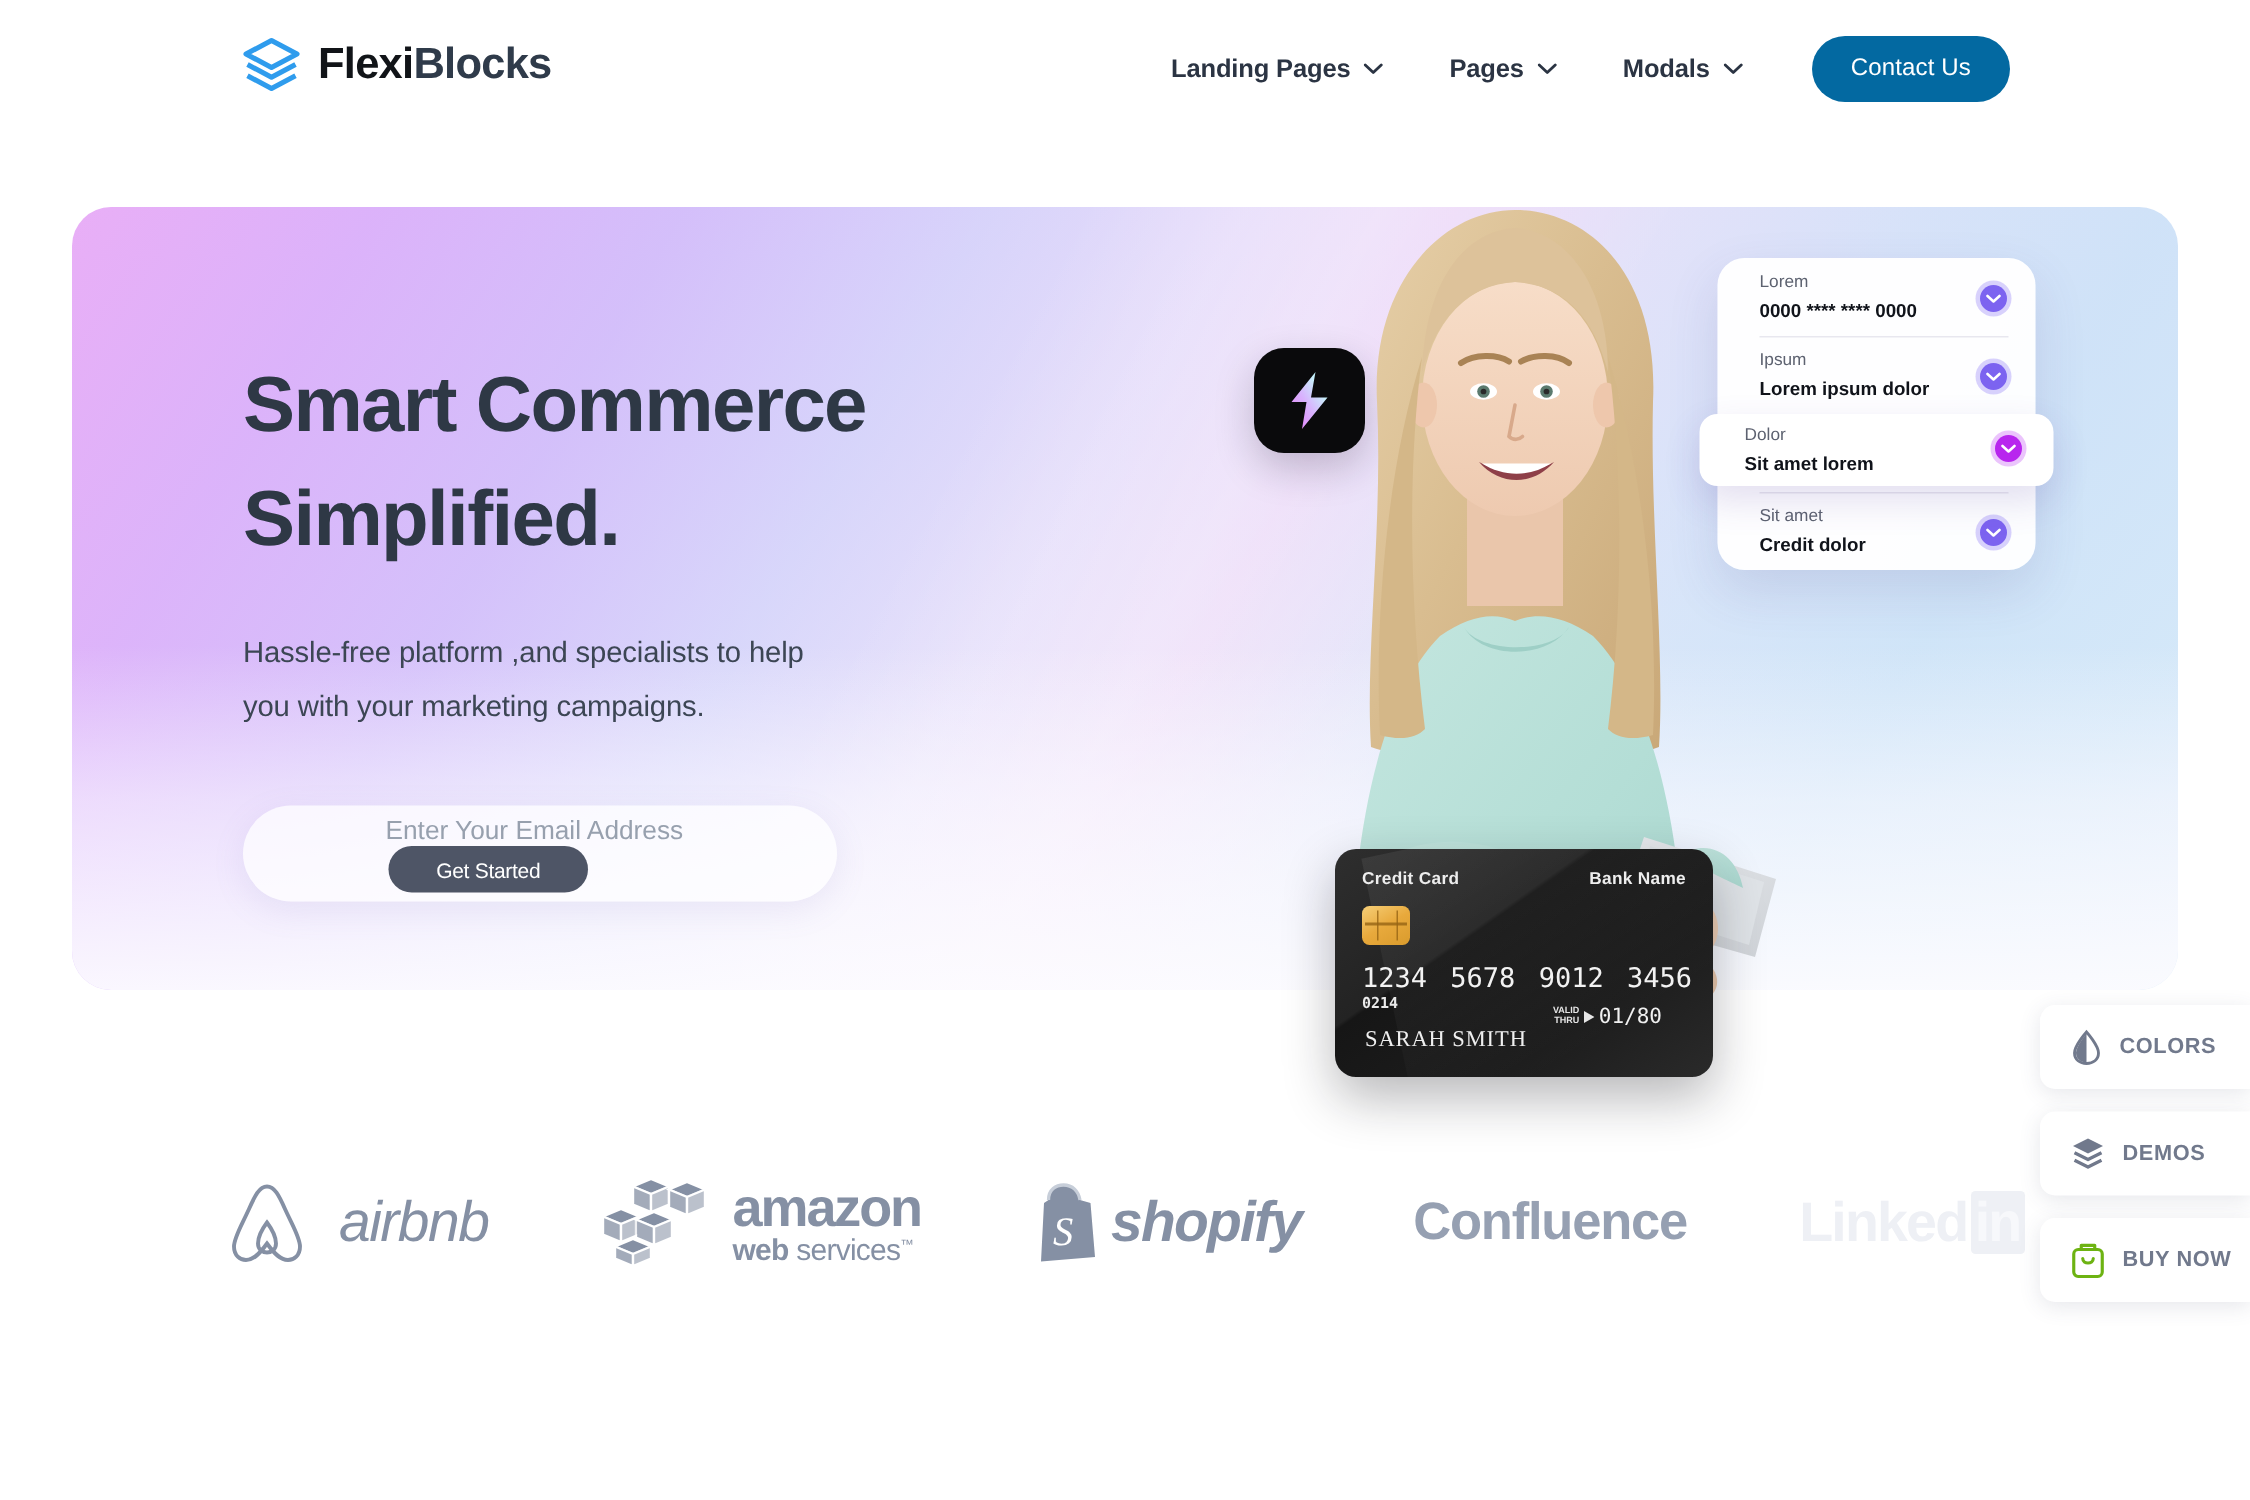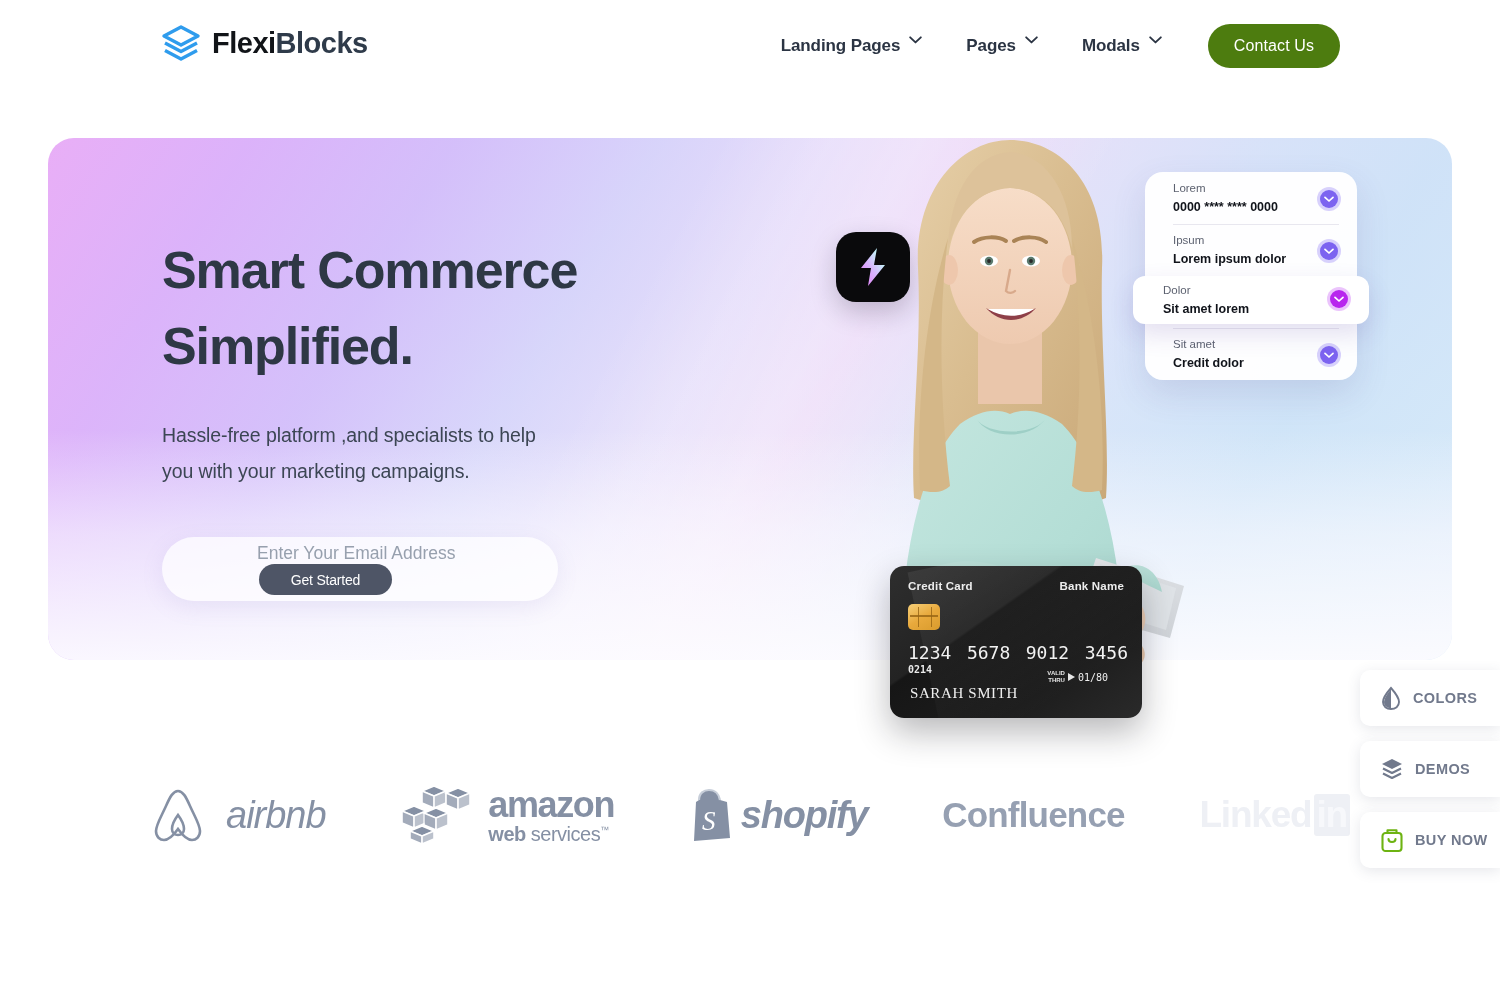--- a/index.html
+++ b/index.html
@@ -23,28 +23,28 @@
   .brand-mark { width: 42px; height: 42px; display: block; }
   .brand-text {
     font-size: 29px; font-weight: bold; letter-spacing: -0.5px;
     line-height: 42px;
   }
   .brand-text .t1 { color: #111418; }
   .brand-text .t2 { color: #2f3b4a; }
 
   .nav { position: absolute; right: 160px; top: 24px; display: flex; align-items: center; gap: 0; }
   .nav-item {
-    display: flex; gap: 9px;
+    display: flex; align-items: center; gap: 9px;
     font-size: 17px; font-weight: bold; color: #2b3443;
     padding: 10px 22px; cursor: pointer; letter-spacing: -0.1px;
   }
   .chev { width: 13px; height: 8px; display: block; }
   .contact-btn {
     margin-left: 24px;
-    background: #4d7c0f; color: #ffffff;
+    background: #0369a1; color: #ffffff;
     font-size: 16px; font-weight: normal;
     border: none; border-radius: 24px;
     padding: 13px 26px; cursor: pointer;
     letter-spacing: 0.1px;
   }
 
   
   .hero {
     position: absolute; left: 48px; top: 138px;
     width: 1404px; height: 522px;
@@ -192,21 +192,21 @@
   }
   .cc-number {
     position: absolute; top: 76px; left: 18px; right: 14px;
     display: flex; justify-content: space-between;
     font-family: "DejaVu Sans Mono", monospace;
     font-size: 18px; letter-spacing: 0px; color: #f2f2f2;
   }
   .cc-sub { position: absolute; top: 98px; left: 18px; font-family: "DejaVu Sans Mono", monospace; font-size: 10px; font-weight: bold; color: #eaeaea; }
   .cc-valid { position: absolute; top: 104px; right: 34px; display: flex; align-items: center; gap: 3px; }
   .cc-valid-lab { font-size: 6px; line-height: 7px; font-weight: bold; color: #e6e6e6; text-align: right; }
-  .cc-valid-date { font-family: "DejaVu Sans Mono", monospace; font-size: 10px; color: #f0f0f0; }
+  .cc-valid-date { font-family: "DejaVu Sans Mono", monospace; font-size: 14px; color: #f0f0f0; }
   .cc-name {
     position: absolute; bottom: 16px; left: 20px;
     font-family: "Liberation Serif", serif; font-size: 15px; letter-spacing: 0.6px; color: #efefef;
   }
 
   
   .logos {
     position: absolute; left: 150px; top: 770px; width: 1200px; height: 90px;
     display: flex; align-items: center; justify-content: space-between;
   }

